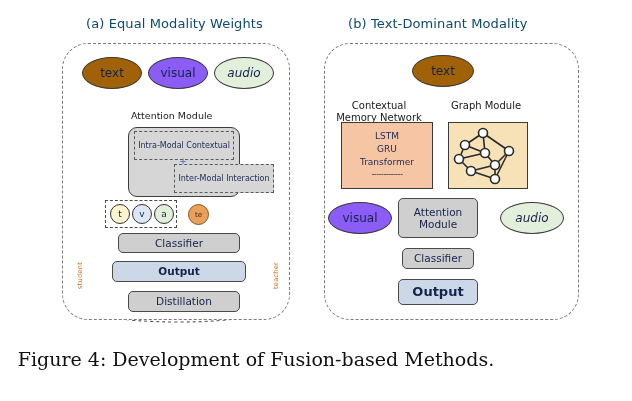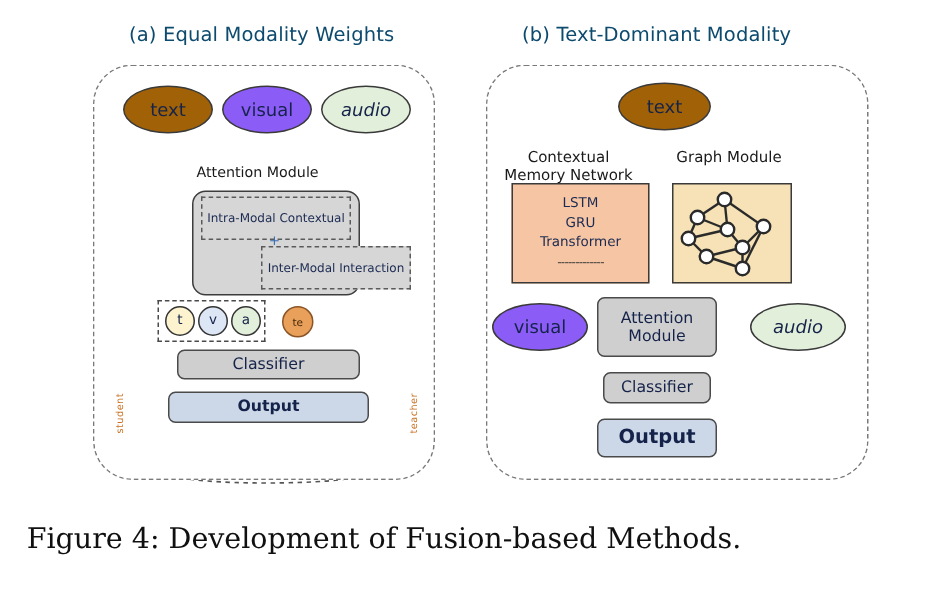--- a/index.html
+++ b/index.html
@@ -223,20 +223,21 @@
   <div class="inner-dash" id="a-inter">Inter-Modal Interaction</div>
 
   <div class="dotbox"></div>
   <div class="mini" id="mini-t">t</div>
   <div class="mini" id="mini-v">v</div>
   <div class="mini" id="mini-a">a</div>
   <div class="mini" id="mini-te">te</div>
 
   <div class="box gray" id="a-classifier">Classifier</div>
   <div class="box bluegray" id="a-output">Output</div>
+  <div class="box gray" id="a-distill">Distillation</div>
 
   <div class="sidelab" id="lab-student">student</div>
   <div class="sidelab" id="lab-teacher">teacher</div>
 
   <div class="ellipse e-text" id="b-text">text</div>
 
   <div class="modlabel" id="b-cmn-label">Contextual Memory Network</div>
   <div class="modlabel" id="b-graph-label">Graph Module</div>
 
   <div id="b-lstm-box">

